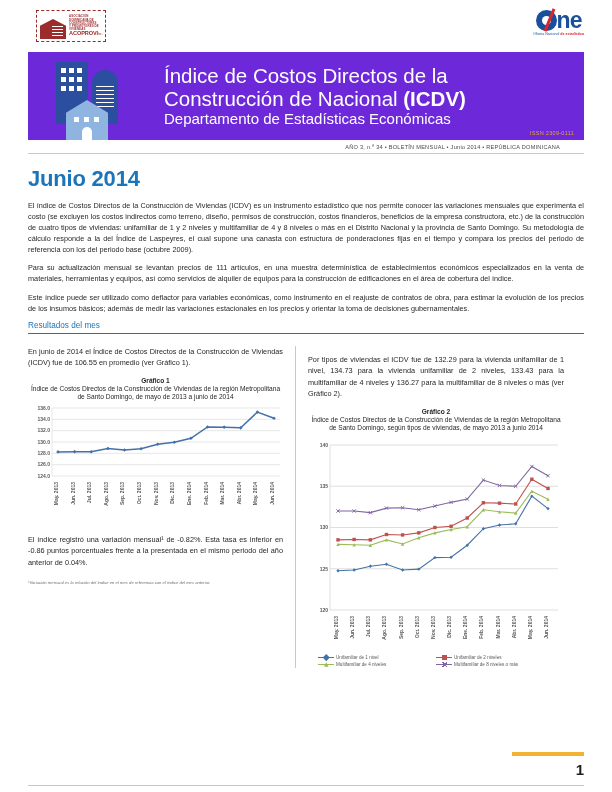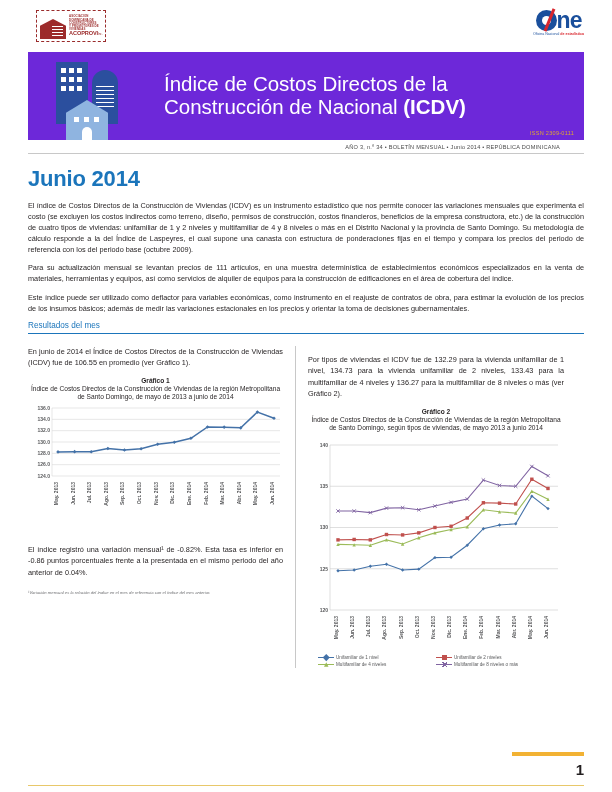--- a/index.html
+++ b/index.html
@@ -154,21 +154,21 @@
   .legend2 { margin-top:4px; display:flex; flex-wrap:wrap; justify-content:center; }
   .legend2 .li {
     display:flex; align-items:center; width:118px; margin:1px 0;
     font-size:4.6px; color:#58595b;
   }
   .legend2 .li .swatch { width:16px; height:1.5px; margin-right:2px; position:relative; }
   .legend2 .li .swatch i {
     position:absolute; left:6px; top:-1.5px; width:4.5px; height:4.5px; display:block;
   }
 
-  .note-txt { font-size:7.3px; line-height:1.58; text-align:justify; margin:20px 0 0 0; }
+  .note-txt { font-size:7.3px; line-height:1.58; text-align:justify; margin:10px 0 0 0; }
   .footnote {
     font-size:4.2px; color:#6d6e71; margin-top:12px; line-height:1.3;
     border-top:0; font-style:italic;
   }
 
   .footer-bar {
     position:absolute; right:28px; bottom:36px; width:72px; height:4px;
     background:#f2b233;
   }
   .page-no {
@@ -226,20 +226,21 @@
     <div class="house-front">
       <span class="hw" style="left:8px"></span>
         <span class="hw" style="left:18px"></span>
         <span class="hw" style="left:28px"></span>
       <span class="door"></span>
     </div>
   </div>
   <div class="banner-text">
     <div class="t1">Índice de Costos Directos de la</div>
     <div class="t2"><span>Construcción de Nacional </span><b>(ICDV)</b></div>
+    <div class="t3">Departamento de Estadísticas Económicas</div>
   </div>
   <div class="issn">ISSN 2309-0111</div>
 </div>
 
 <div class="meta-line">AÑO 3,  n.º 34   •   BOLETÍN MENSUAL   •   Junio 2014   •   REPÚBLICA DOMINICANA</div>
 <div class="rule"></div>
 
 <div class="content">
   <h1 class="month">Junio 2014</h1>
 

